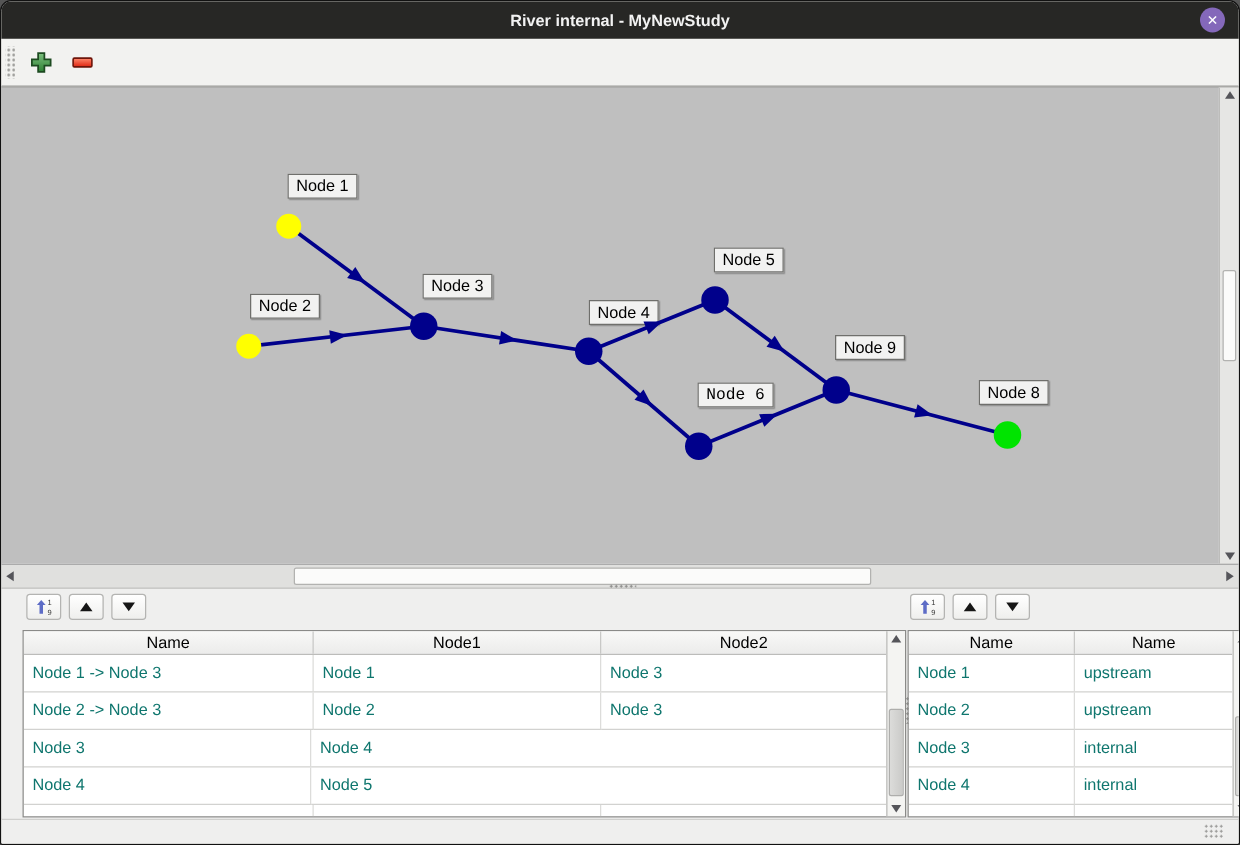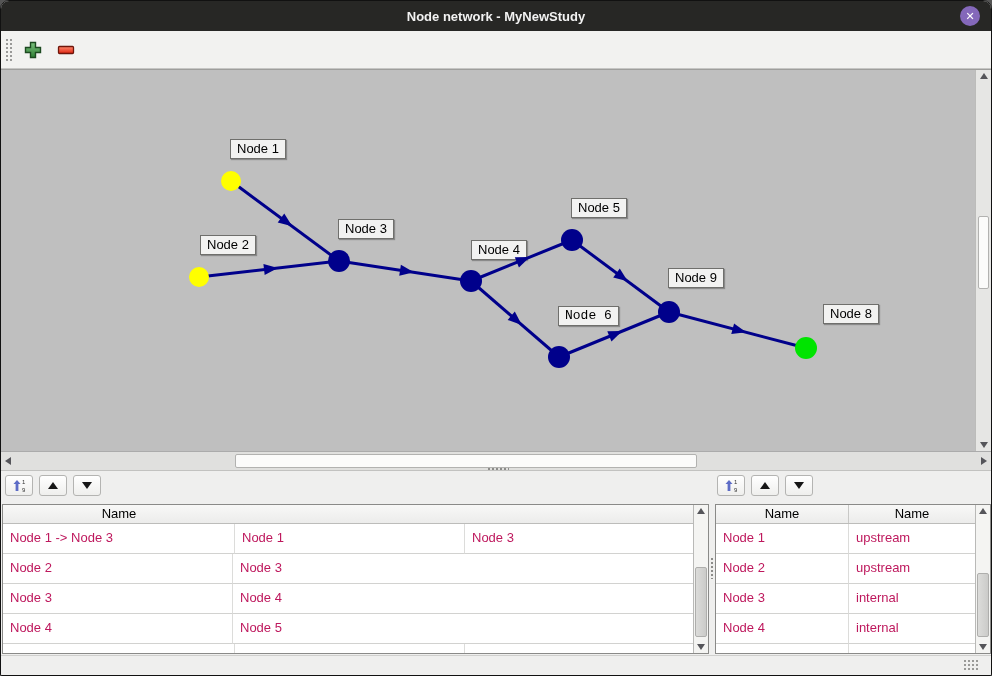--- a/index.html
+++ b/index.html
@@ -52,21 +52,21 @@
   .tri-up    { border-left: 4px solid transparent; border-right: 4px solid transparent; border-bottom: 6px solid #55555a; }
   .tri-down  { border-left: 4px solid transparent; border-right: 4px solid transparent; border-top: 6px solid #55555a; }
   .tri-left  { border-top: 4px solid transparent; border-bottom: 4px solid transparent; border-right: 6px solid #55555a; }
   .tri-right { border-top: 4px solid transparent; border-bottom: 4px solid transparent; border-left: 6px solid #55555a; }
   .sb-arrow { position: absolute; display: flex; align-items: center; justify-content: center; }
   .splitter-dots {
     position: absolute; left: 486px; bottom: -1px; width: 22px; height: 4px; z-index: 5;
     background-image: radial-gradient(#8c8c8a 0.9px, transparent 1px); background-size: 4px 4px;
   }
   
-  .tables-row { flex: 0 0 184px; display: flex; background: #efefee; padding-top: 4px; }
+  .tables-row { flex: 0 0 184px; display: flex; background: #efefee; padding-top: 4px; padding-left: 16px; }
   .left-pane { width: 710px; }
   .pane-splitter { width: 3px; position: relative; }
   .pane-splitter .vdots {
     position: absolute; left: -1px; top: 82px; width: 4px; height: 22px;
     background-image: radial-gradient(#8c8c8a 0.9px, transparent 1px); background-size: 4px 4px;
   }
   .right-pane { flex: 1; }
   .pane-toolbar { display: flex; gap: 6px; height: 21px; margin: 0 0 8px 4px; }
   .right-pane .pane-toolbar { margin-left: 3px; }
   .small-btn {
@@ -78,21 +78,21 @@
   .tbl { height: 150px; border: 1px solid #8a8a88; background: #fff; display: flex; }
   .left-pane .tbl { width: 707px; margin-left: 1px; }
   .right-pane .tbl { width: 276px; margin-left: 1px; }
   .tbl-main { flex: 1; overflow: hidden; display: flex; flex-direction: column; }
   .tbl-head { height: 19px; flex: 0 0 19px; display: flex; background: linear-gradient(#f8f8f7, #ececeb); border-bottom: 1px solid #bcbcba; }
   .hcell { font-size: 13px; color: #000; text-align: center; line-height: 17px; border-right: 1px solid #c8c8c6; overflow: hidden; }
   .hcell:last-child { border-right: none; }
   .tbl-body { flex: 1; overflow: hidden; }
   .trow { height: 30px; display: flex; }
   .tcell {
-    font-size: 13px; color: #be185d; padding-left: 7px; line-height: 28px;
+    font-size: 13px; color: #0f766e; padding-left: 7px; line-height: 28px;
     border-right: 1px solid #dcdcda; border-bottom: 1px solid #d2d2d0;
     white-space: nowrap; overflow: hidden;
   }
   .tcell:last-child { border-right: none; }
   .links-tbl .c0 { width: 232px; } .links-tbl .c1 { width: 230px; } .links-tbl .c2 { flex: 1; }
   .nodes-tbl .c0 { width: 133px; } .nodes-tbl .c1 { flex: 1; }
   .tbl-vscroll { width: 15px; flex: 0 0 15px; border-left: 1px solid #b9b9b7; background: #f4f4f2; position: relative; }
   .tbl-vscroll .thumb { position: absolute; left: 1px; right: 1px; background: linear-gradient(90deg, #dcdcda, #cbcbc9); border: 1px solid #aeaeac; border-radius: 2px; }
   
   .statusbar { flex: 1; background: #efefee; border-top: 1px solid #cfcfcd; position: relative; }
@@ -100,21 +100,21 @@
     position: absolute; right: 12px; bottom: 4px; width: 16px; height: 12px;
     background-image: radial-gradient(#9a9a98 0.9px, transparent 1px); background-size: 4px 4px;
   }
 </style>
 </head>
 <body>
 
 <div class="window">
 
   <div class="titlebar">
-    <span class="title">Node network - MyNewStudy</span>
+    <span class="title">River internal - MyNewStudy</span>
     <span class="close-btn">
       <span>✕</span>
     </span>
   </div>
 
   <div class="toolbar">
     <span class="grab-handle"></span>
     <span class="tool-btn">
       <svg width="18" height="18" viewBox="0 0 18 18">
         <defs>
@@ -142,21 +142,21 @@
   <div class="canvas-row">
     <div class="canvas">
       <div id="labels">
           <div class="nlabel" style="left: 229px; top: 69px;">Node 1</div>
           <div class="nlabel" style="left: 199px; top: 165px;">Node 2</div>
           <div class="nlabel" style="left: 337px; top: 149px;">Node 3</div>
           <div class="nlabel" style="left: 470px; top: 170px;">Node 4</div>
           <div class="nlabel" style="left: 570px; top: 128px;">Node 5</div>
           <div class="nlabel" style="left: 557px; top: 236px; font-family: Liberation Mono, monospace;">Node 6</div>
           <div class="nlabel" style="left: 667px; top: 198px;">Node 9</div>
-          <div class="nlabel" style="left: 822px; top: 234px;">Node 8</div>
+          <div class="nlabel" style="left: 782px; top: 234px;">Node 8</div>
         </div>
       <svg id="net-svg" width="976" height="381" viewBox="0 0 976 381">
           <line x1="230" y1="111" x2="338" y2="191" stroke="#00008b" stroke-width="3"></line>
           <polygon points="291.2320147401027,156.35704795563163 276.7084625048347,152.44342681026743 283.2559655617178,143.6042976834752" fill="#00008b"></polygon>
           <line x1="198" y1="207" x2="338" y2="191" stroke="#00008b" stroke-width="3"></line>
           <polygon points="276.94179405390764,197.97808067955341 263.656842888102,205.03216265541388 262.4078303853339,194.1033032561934" fill="#00008b"></polygon>
           <line x1="338" y1="191" x2="470" y2="211" stroke="#00008b" stroke-width="3"></line>
           <polygon points="412.8984395380229,202.34824841485195 398.2324928920222,205.68890837609624 399.88035206573016,194.81303782962382" fill="#00008b"></polygon>
           <line x1="470" y1="211" x2="571" y2="170" stroke="#00008b" stroke-width="3"></line>
           <polygon points="528.8390986060457,187.11482135794185 517.9358877223435,197.4767706159491 513.7984471598279,187.2845389863377" fill="#00008b"></polygon>
@@ -216,28 +216,31 @@
             <span class="tri btri-up"></span>
           </span>
         <span class="small-btn">
             <span class="tri btri-down"></span>
           </span>
       </div>
       <div class="tbl links-tbl">
         <div class="tbl-main" id="links-main">
           <div class="tbl-head">
               <div class="hcell c0">Name</div>
+              <div class="hcell c1">Node1</div>
+              <div class="hcell c2">Node2</div>
             </div>
           <div class="tbl-body">
               <div class="trow">
                 <div class="tcell c0">Node 1 -&gt; Node 3</div>
                 <div class="tcell c1">Node 1</div>
                 <div class="tcell c2">Node 3</div>
               </div>
               <div class="trow">
+                <div class="tcell c0">Node 2 -&gt; Node 3</div>
                 <div class="tcell c1">Node 2</div>
                 <div class="tcell c2">Node 3</div>
               </div>
               <div class="trow">
                 <div class="tcell c1">Node 3</div>
                 <div class="tcell c2">Node 4</div>
               </div>
               <div class="trow">
                 <div class="tcell c1">Node 4</div>
                 <div class="tcell c2">Node 5</div>

